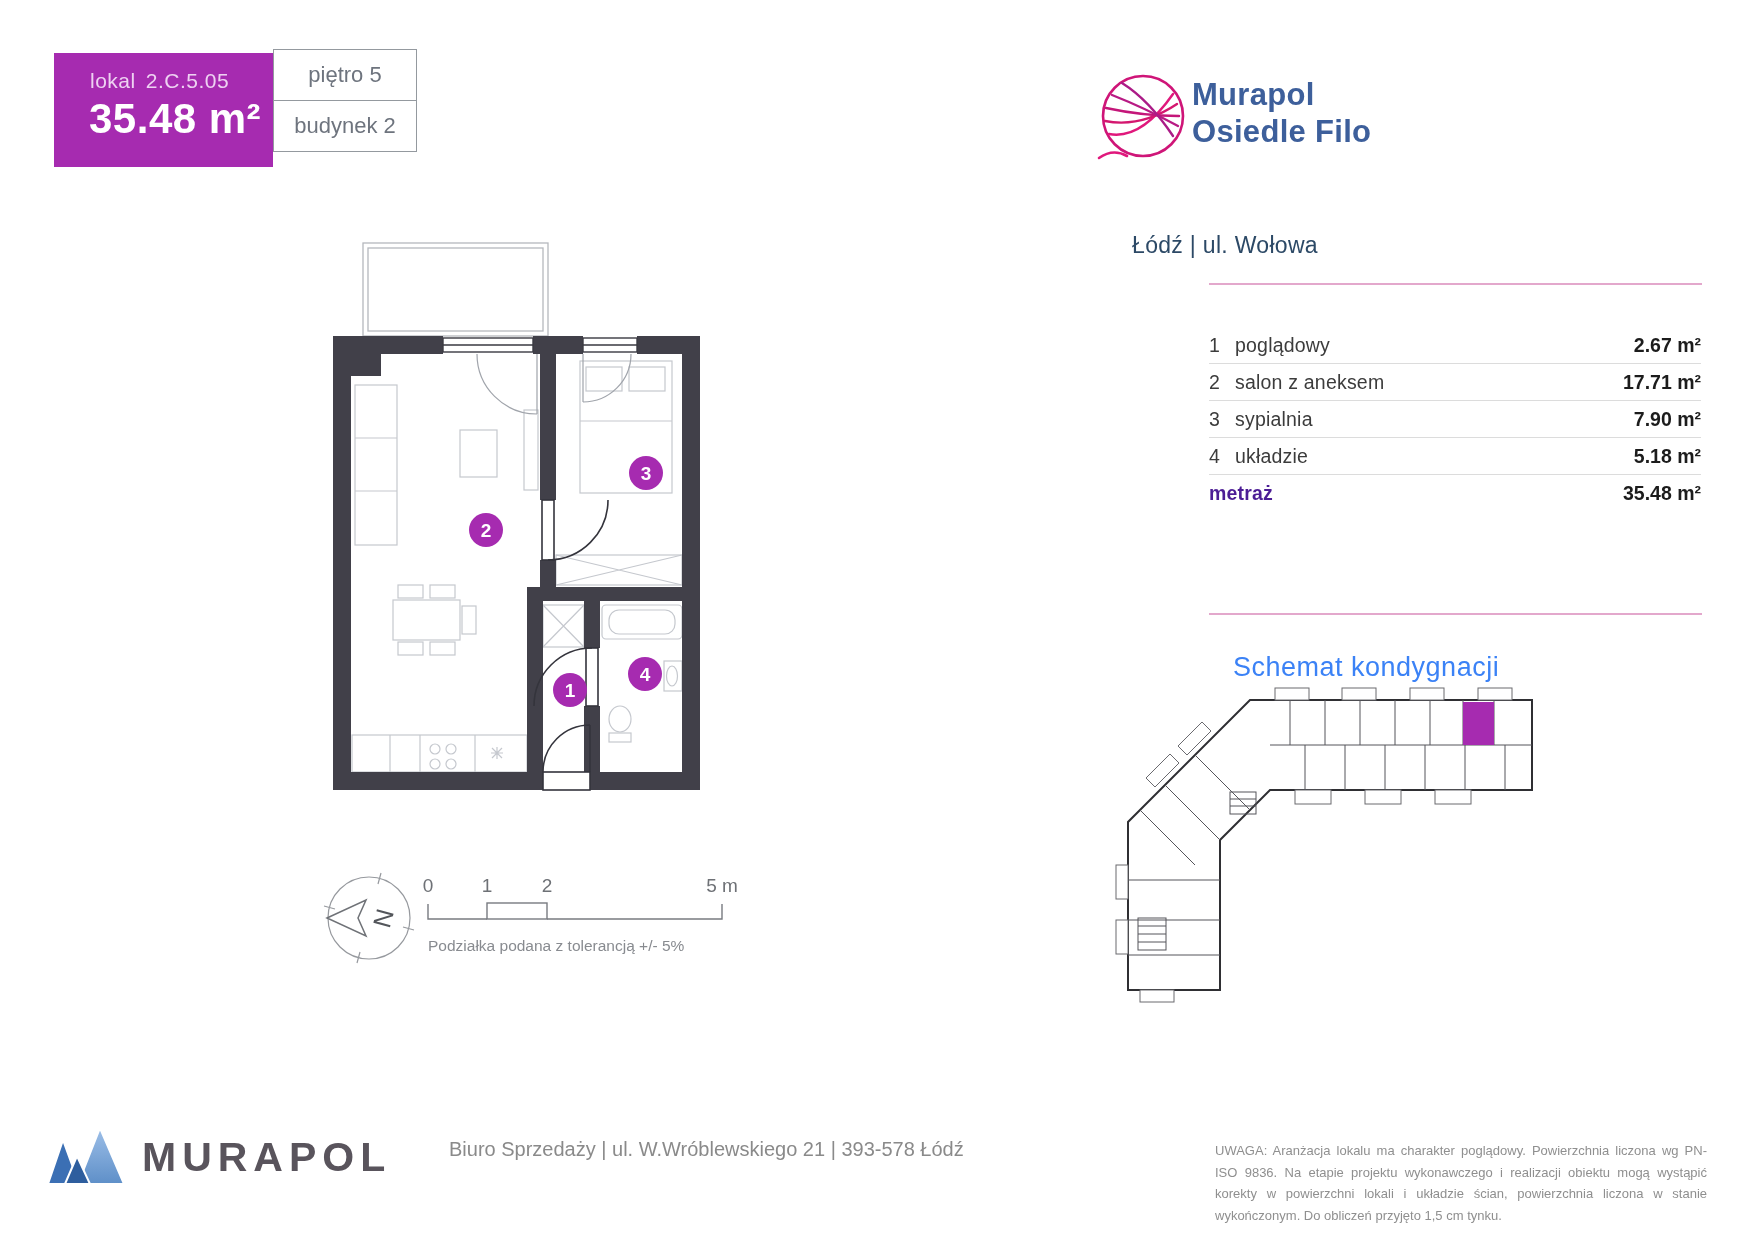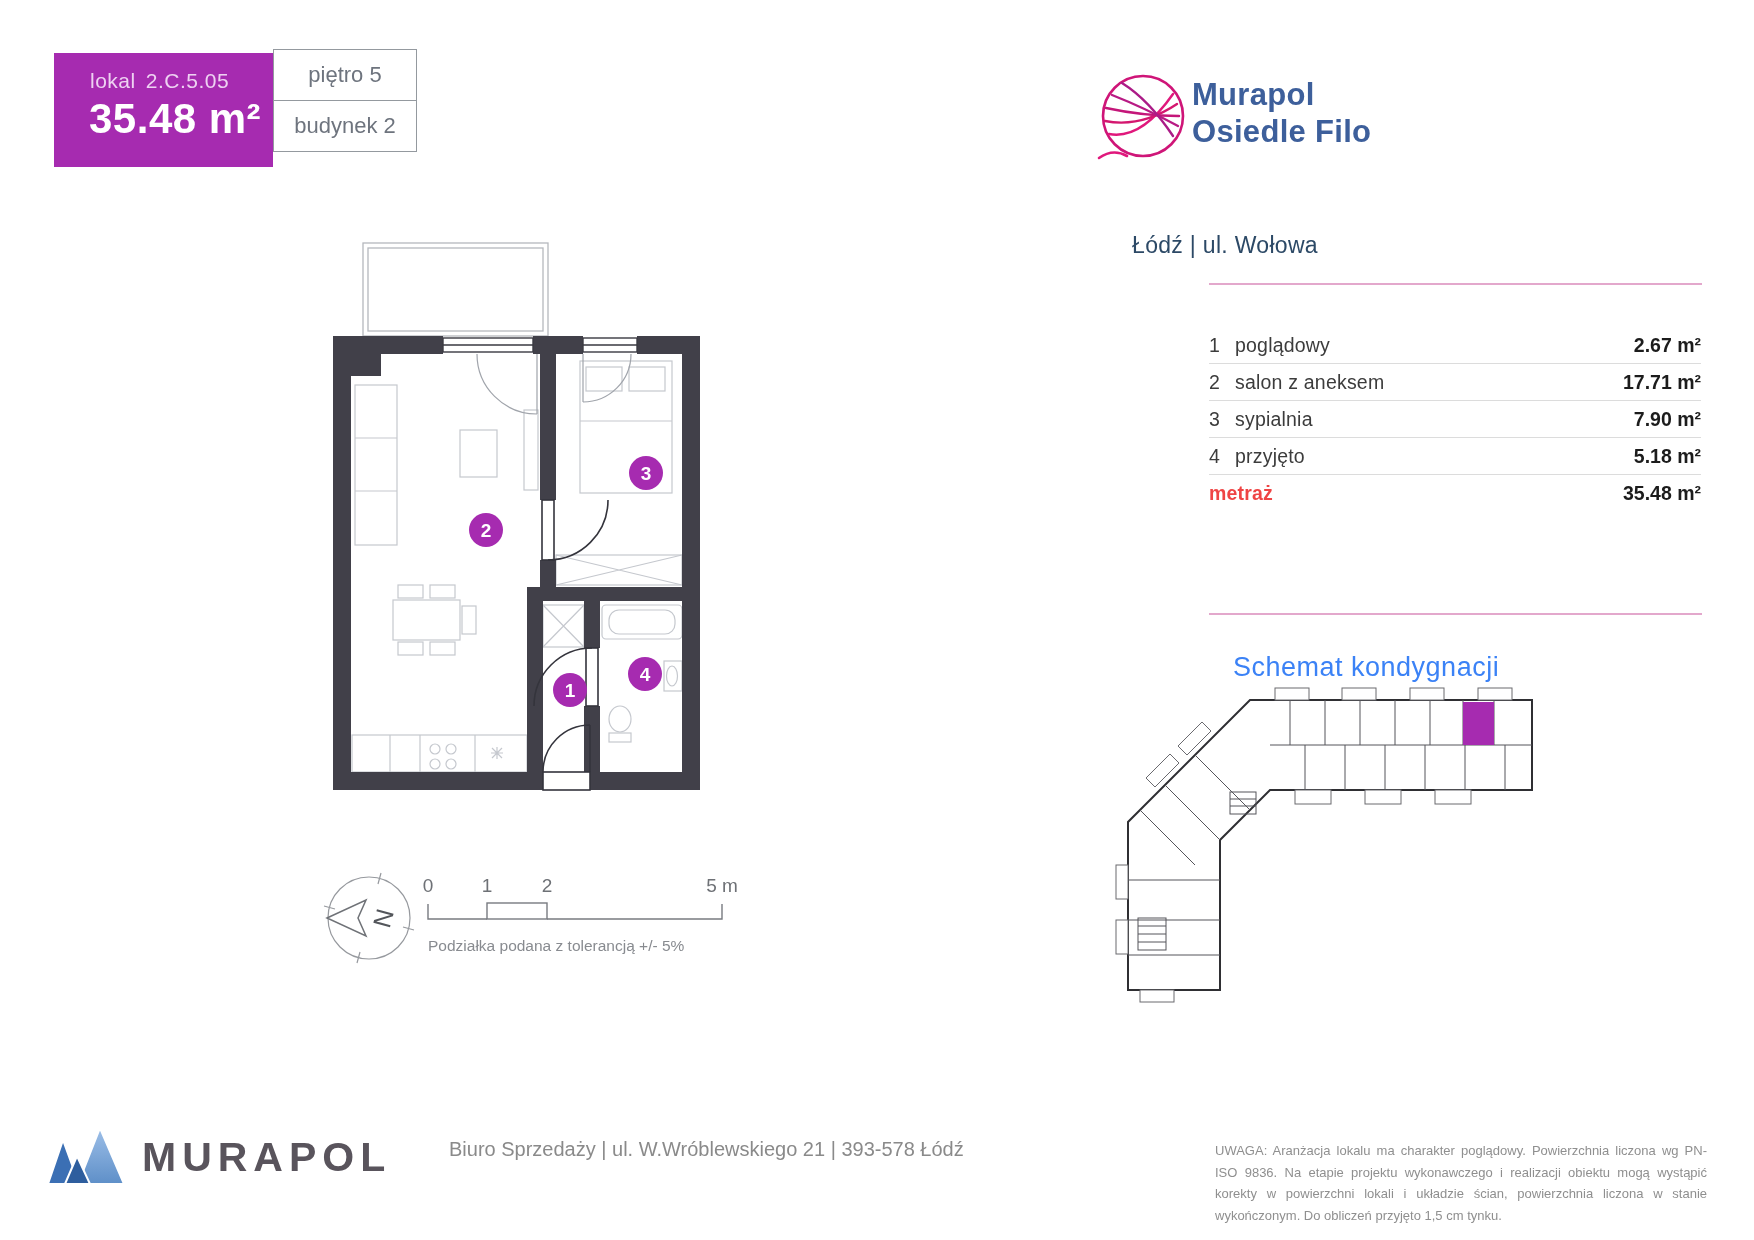--- a/index.html
+++ b/index.html
@@ -29,21 +29,21 @@
   .pink-rule.top{top:283px;} .pink-rule.bottom{top:613px;}
 
   
   .rooms-table{position:absolute;left:1209px;top:285px;width:492px;}
   .rt-row{display:flex;align-items:center;height:36px;border-bottom:1px solid #dcdcdc;
           font-size:19.5px;color:#3c3c3c;}
   .rt-row.first{margin-top:42px;}
   .rt-row.total{border-bottom:none;}
   .rt-no{width:26px;}
   .rt-name{letter-spacing:.2px;}
-  .rt-row.total .rt-name{font-weight:bold;color:#ef4444;}
+  .rt-row.total .rt-name{font-weight:bold;color:#4c1d95;}
   .rt-val{margin-left:auto;font-weight:bold;color:#1c1c1c;}
 
   .schematic-title{position:absolute;left:1233px;top:652px;font-size:27px;color:#3b82f6;letter-spacing:.5px;}
 
   
   .footer-brand{position:absolute;left:142px;top:1134px;font-size:41px;font-weight:bold;
                 letter-spacing:6px;color:#59545C;}
   .footer-contact{position:absolute;left:449px;top:1134px;font-size:20px;line-height:30px;color:#8a8a8a;}
   .disclaimer{position:absolute;left:1215px;top:1096px;width:492px;font-size:13px;line-height:21.5px;
               color:#8f8f8f;text-align:justify;margin-top:44px;}
@@ -96,21 +96,21 @@
       <span class="rt-name">salon z aneksem</span>
       <span class="rt-val">17.71 m²</span>
     </div>
     <div class="rt-row">
       <span class="rt-no">3</span>
       <span class="rt-name">sypialnia</span>
       <span class="rt-val">7.90 m²</span>
     </div>
     <div class="rt-row">
       <span class="rt-no">4</span>
-      <span class="rt-name">przyjęto</span>
+      <span class="rt-name">układzie</span>
       <span class="rt-val">5.18 m²</span>
     </div>
     <div class="rt-row total">
       <span class="rt-name">metraż</span>
       <span class="rt-val">35.48 m²</span>
     </div>
   </div>
   <div class="pink-rule bottom"></div>
 
   <div class="schematic-title">Schemat kondygnacji</div>

